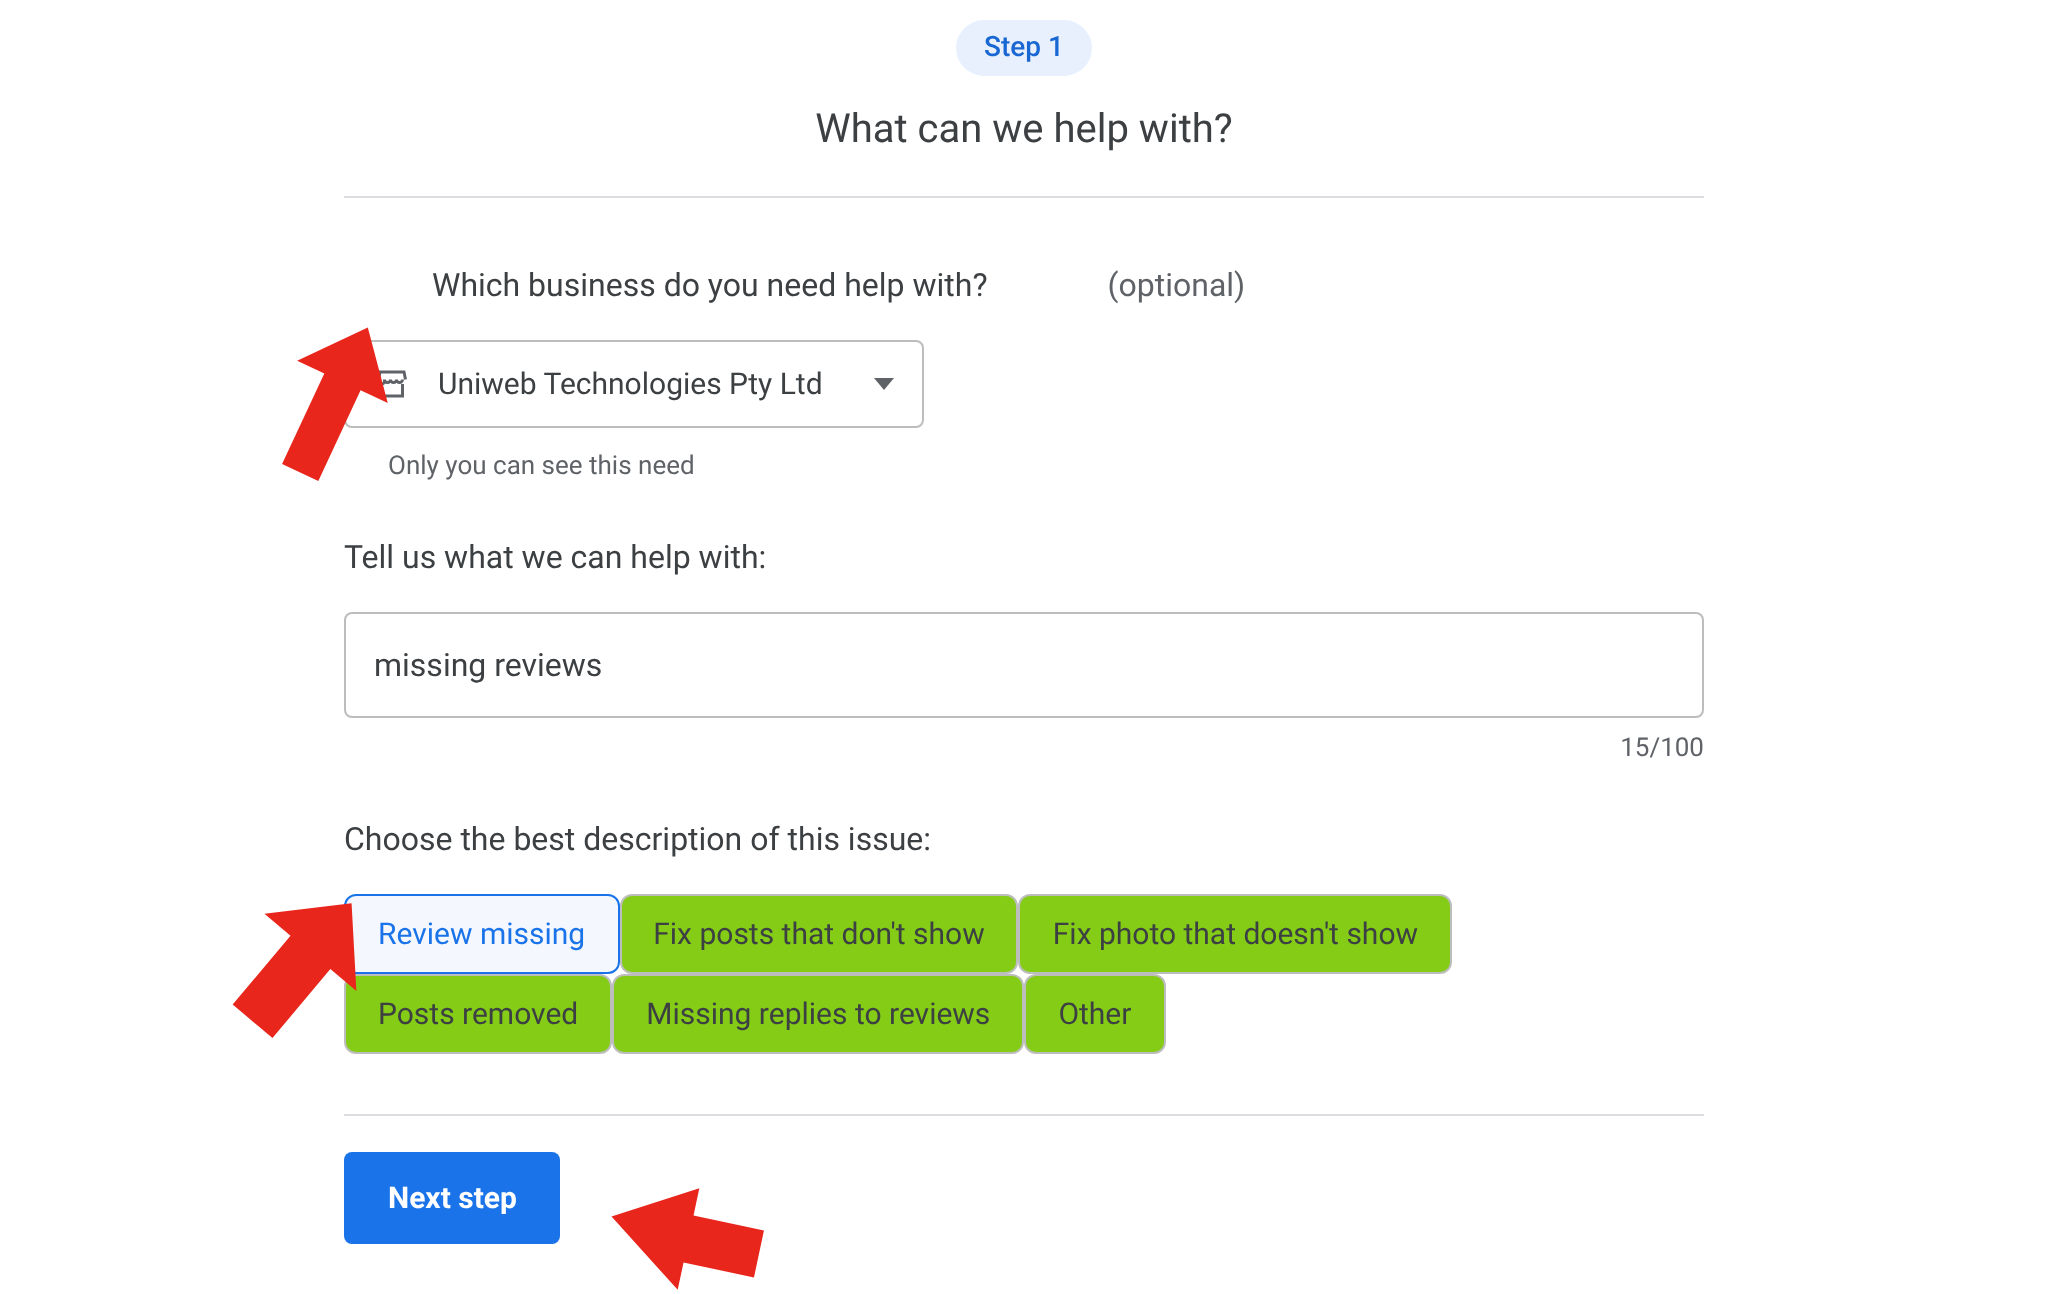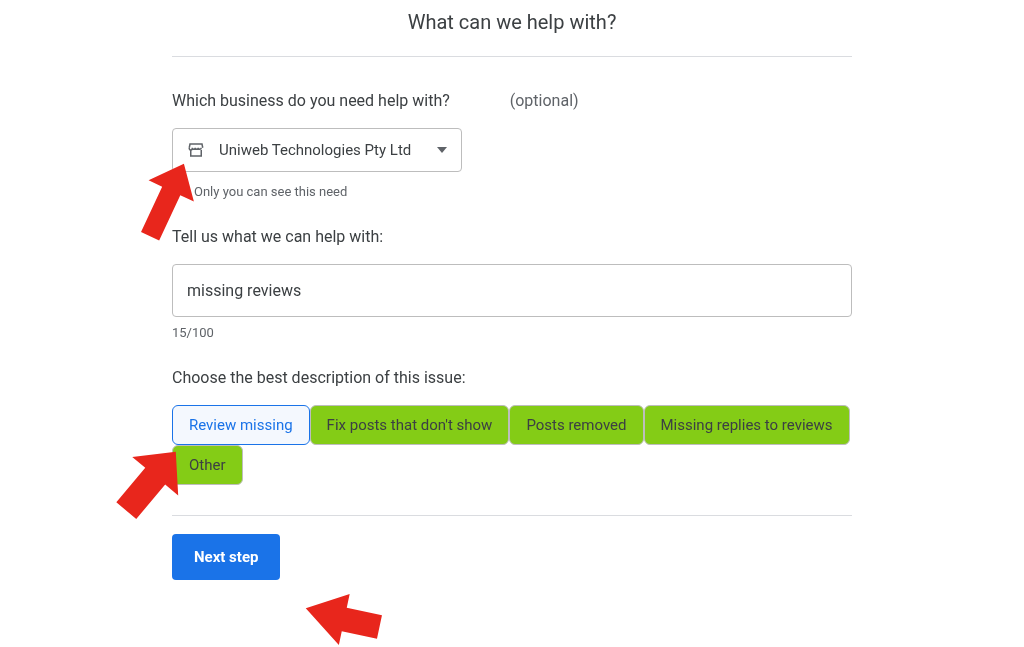--- a/index.html
+++ b/index.html
@@ -5,41 +5,44 @@
     * { margin:0; padding:0; box-sizing:border-box; font-family:"Google Sans",Roboto,Arial,sans-serif; }
     body { background:#000; display:flex; justify-content:center; }
     .page { width:1024px; height:647px; background:#fff; padding:10px 0 0; overflow:hidden; position:relative; }
     .container { width:680px; margin:0 auto; position:relative; }
     .step-badge { display:inline-block; background:#e8f0fe; color:#1967d2; font-size:14px; font-weight:500; padding:6px 14px; border-radius:16px; }
     .badge-wrap { text-align:center; margin-bottom:14px; }
     h1 { font-size:20px; font-weight:400; color:#3c4043; text-align:center; margin-bottom:22px; }
     .divider { border:none; border-top:1px solid #dadce0; margin:0 0 34px; }
     .divider2 { border:none; border-top:1px solid #dadce0; margin:30px 0 18px; }
     .field-label { font-size:16px; color:#3c4043; margin-bottom:18px; }
-    .label-row { display:flex; gap:60px; }
+    .label-row { display:flex; gap:60px;margin-left:44px; }
     .optional { color:#5f6368; }
     .dropdown { display:flex; align-items:center; gap:14px; border:1px solid #bdbdbd; border-radius:4px; padding:12px 14px; width:290px; cursor:pointer; background:#fff; }
     .store-icon { width:18px; height:18px; flex-shrink:0; }
     .dropdown-text { flex:1; font-size:15px; color:#3c4043; }
     .caret { width:0; height:0; border-left:5px solid transparent; border-right:5px solid transparent; border-top:6px solid #5f6368; }
     .helper { font-size:13px; color:#5f6368; margin:12px 0 0 22px; }
     .section { margin-top:28px; }
     .text-input { width:100%; border:1px solid #bdbdbd; border-radius:4px; padding:16px 14px; font-size:16px; color:#3c4043; outline:none; }
-    .counter { text-align:left; font-size:13px; color:#5f6368; margin-top:8px; }
+    .counter { text-align:right; font-size:13px; color:#5f6368; margin-top:8px; }
     .chips { display:flex; flex-wrap:wrap; margin-top:4px; }
     .chip { border:1px solid #bdbdbd; background:#84cc16; color:#3c4043; border-radius:6px; padding:10px 16px; font-size:15px; cursor:pointer; }
     .chip.selected { border-color:#1a73e8; color:#1a73e8; background:#f4f8fe; }
     .primary-btn { background:#1a73e8; color:#fff; font-size:15px; font-weight:700; border:none; border-radius:4px; padding:14px 22px; cursor:pointer; }
     .arrow { position:absolute; pointer-events:none; }
   </style>
 </head>
 <body>
 <div class="page">
 
   <div class="container">
+    <div class="badge-wrap">
+      <span class="step-badge">Step 1</span>
+    </div>
 
     <h1>What can we help with?</h1>
     <hr class="divider">
 
     
     <div class="label-row">
       <div class="field-label">Which business do you need help with?</div>
       <div class="field-label optional">(optional)</div>
     </div>
     <div class="dropdown">
@@ -59,20 +62,21 @@
       <input class="text-input" type="text" value="missing reviews" style="">
       <div class="counter">15/100</div>
     </div>
 
     
     <div class="section">
       <div class="field-label">Choose the best description of this issue:</div>
       <div class="chips" id="chips">
           <button class="chip selected">Review missing</button>
           <button class="chip">Fix posts that don't show</button>
+          <button class="chip">Fix photo that doesn't show</button>
           <button class="chip">Posts removed</button>
           <button class="chip">Missing replies to reviews</button>
           <button class="chip">Other</button>
         </div>
     </div>
 
     <hr class="divider2">
 
     <button class="primary-btn">Next step</button>
 

